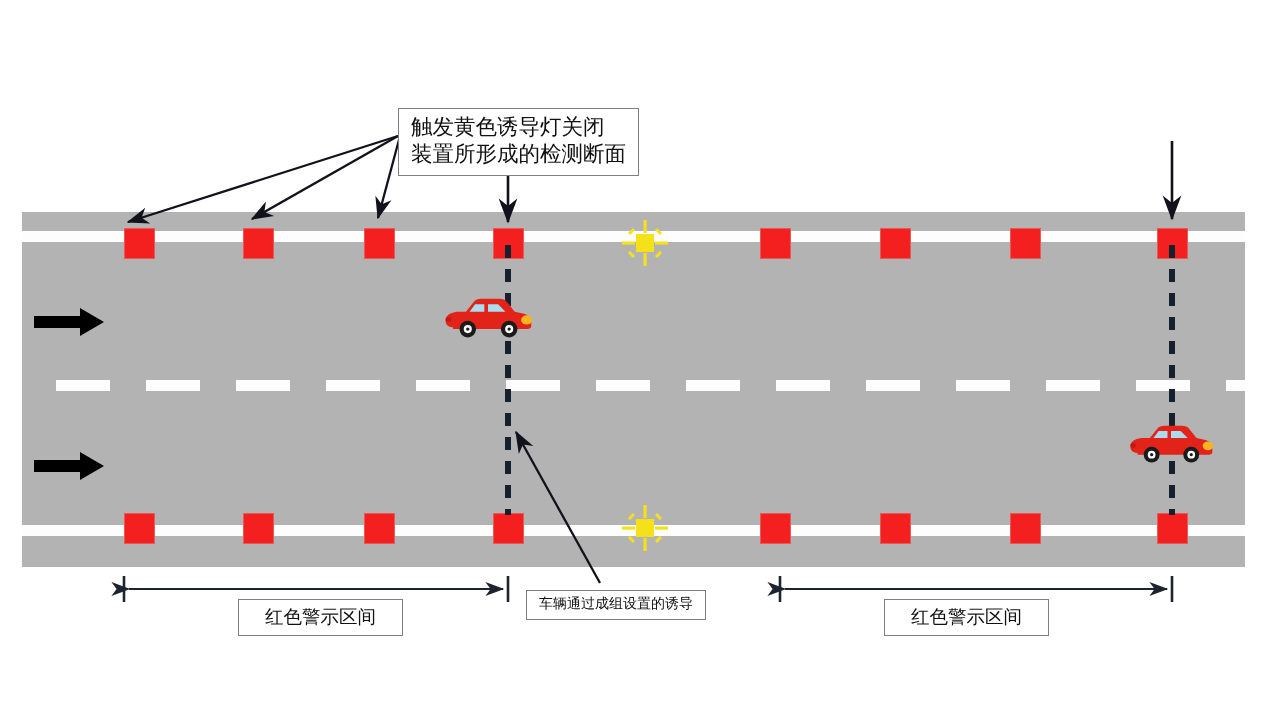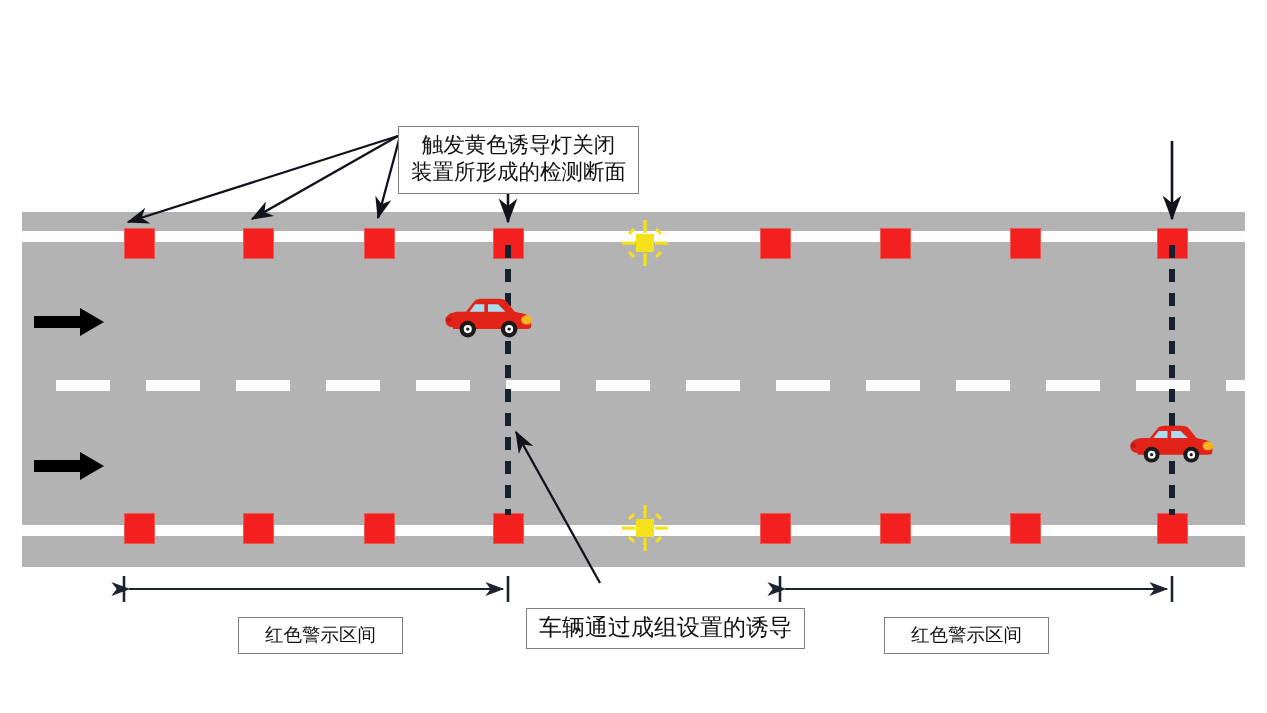--- a/index.html
+++ b/index.html
@@ -64,33 +64,32 @@
   
   .dir-arrow { position: absolute; }
   .dir-arrow svg { display: block; }
 
   
   .callout {
     position: absolute;
     background: #ffffff;
     border: 1.4px solid #7f7f7f;
     color: #111;
-    text-align: center;
+    text-align: left;
     line-height: 1.25;
     white-space: nowrap;
     z-index: 6;
-    margin-top: 18px;
   }
   .callout .line { display: block; }
 
   .cal-top-left   { left: 398px; top: 108px;  padding: 5px 12px 7px; font-size: 21.5px; }
   .cal-top-right  { left: 940px; top: 107px;  padding: 6px 16px 8px; font-size: 21.5px; }
   .cal-sec-left   { left: 238px; top: 599px;  padding: 5px 26px 7px; font-size: 18.5px; }
   .cal-sec-right  { left: 884px; top: 599px;  padding: 5px 26px 7px; font-size: 18.5px; }
-  .cal-bottom-mid { left: 526px; top: 590px;  padding: 4px 12px 6px; font-size: 23px; }
+  .cal-bottom-mid { left: 526px; top: 590px;  padding: 4px 12px 6px; font-size: 14px; }
 
   
   #overlay {
     position: absolute; left: 0; top: 0;
     width: 1267px; height: 713px;
     pointer-events: none; z-index: 4;
   }
 </style>
 </head>
 <body>

